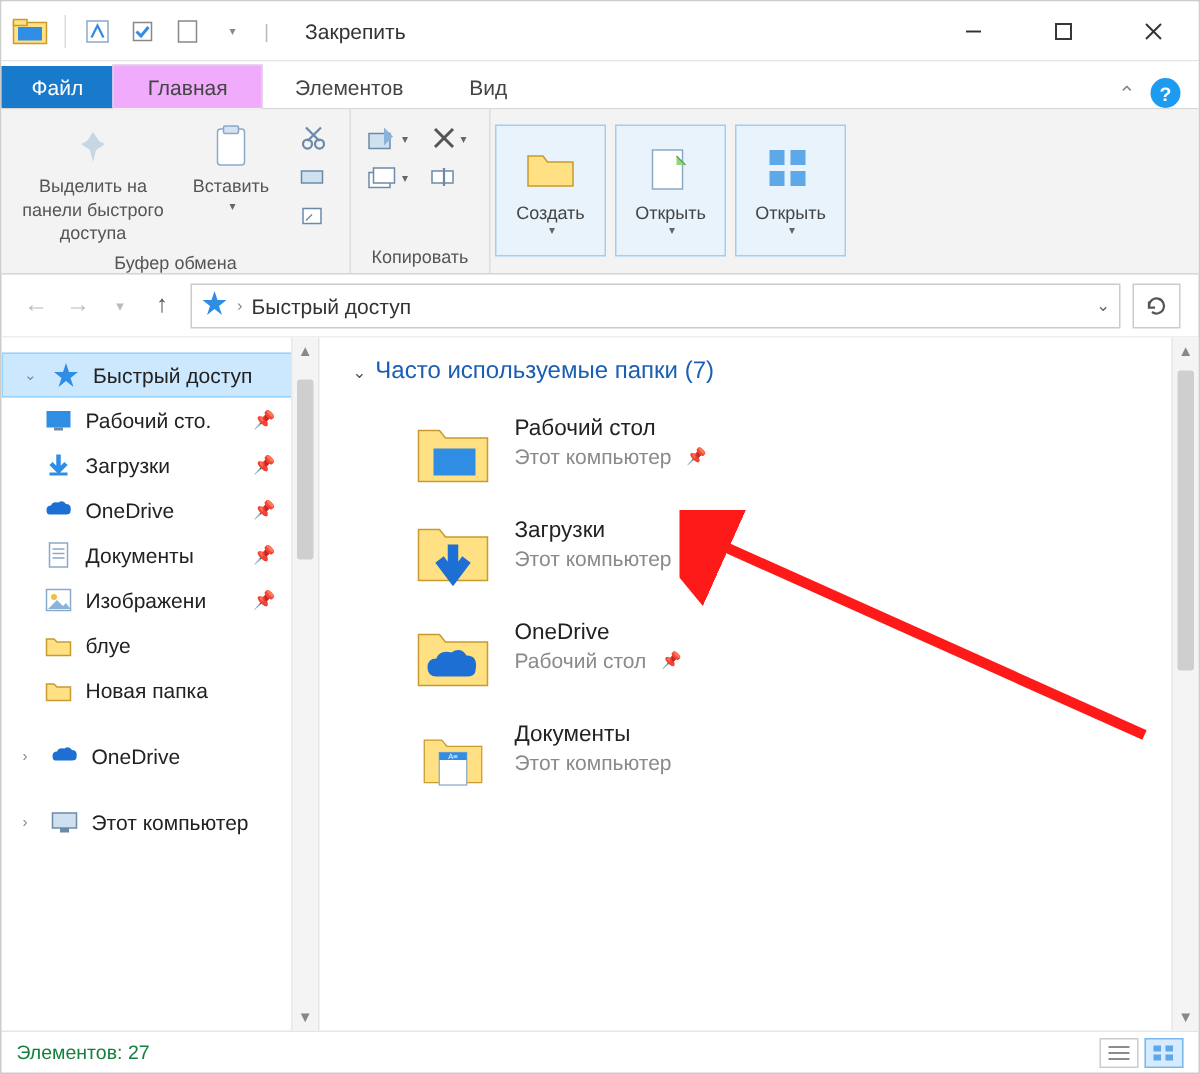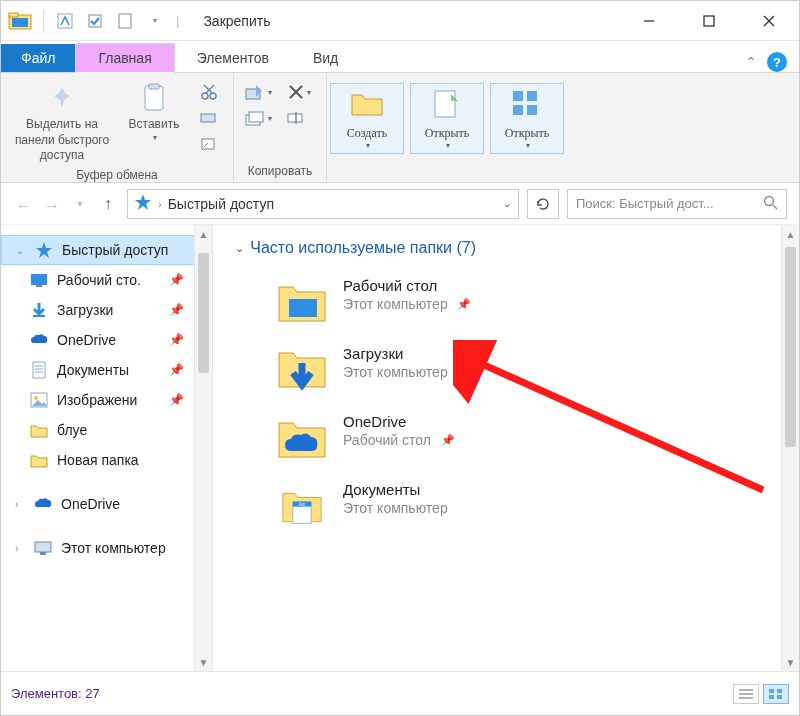--- a/index.html
+++ b/index.html
@@ -30,21 +30,21 @@
   .ribbon-group { border-right:1px solid #ddd; display:flex; flex-direction:column; padding:4px 6px 2px; }
   .ribbon-group .rg-body { flex:1; display:flex; align-items:flex-start; gap:2px; }
   .ribbon-group .rg-label { text-align:center; font-size:12px; color:#555; padding-bottom:2px;}
   .big-btn { display:flex; flex-direction:column; align-items:center; justify-content:flex-start; width:86px; padding:4px 2px; text-align:center; font-size:12px; color:#555; line-height:1.3; cursor:default;}
   .big-btn.narrow { width:70px;}
   .big-btn.wider { width:110px;}
   .big-btn .ic { width:34px; height:34px; margin-bottom:2px; display:flex; align-items:center; justify-content:center;}
   .small-col { display:flex; flex-direction:column; gap:4px; padding:4px 4px;}
   .small-btn { width:28px; height:22px; display:flex; align-items:center; justify-content:center;}
   .dropdown-caret { font-size:8px; color:#666; margin-left:2px;}
-  .btn-boxed { border:1px solid #a6cdf0; background:#e9f3fc; padding:4px 2px; display:flex; flex-direction:column; align-items:center; width:74px; height:71px; justify-content:center; font-size:12px; color:#444; margin:4px 3px 0;font-family:Liberation Serif, serif;}
+  .btn-boxed { border:1px solid #a6cdf0; background:#e9f3fc; padding:4px 2px; display:flex; flex-direction:column; align-items:center; width:74px; height:88px; justify-content:center; font-size:12px; color:#444; margin:4px 3px 0;}
   .btn-boxed .ic { width:36px; height:36px; margin-bottom:3px;}
   
   
   .nav-row { height:42px; display:flex; align-items:center; gap:8px; padding:6px 12px; border-bottom:1px solid #eee;}
   .nav-arrows { display:flex; align-items:center; gap:6px; color:#bbb; font-size:16px;}
   .nav-arrows .na { width:22px; text-align:center;}
   .nav-arrows .na.active { color:#555;}
   .address { flex:1; border:1px solid #ccc; height:30px; display:flex; align-items:center; padding:0 6px; gap:6px;}
   .address .star { color:#1d9bf0;}
   .address .crumb { font-size:14px; color:#333;}
@@ -80,21 +80,21 @@
   .group-header { padding:14px 0 10px 22px; font-size:16px; color:#1a5fb4; display:flex; align-items:center; gap:6px;}
   .group-header .chev { font-size:11px; color:#555;}
   .item-row { display:flex; align-items:flex-start; gap:14px; padding:10px 0 10px 62px;}
   .item-row .thumb { width:54px; height:48px; position:relative; display:flex; align-items:center; justify-content:center;}
   .item-row .meta { display:flex; flex-direction:column; gap:2px;}
   .item-row .name { font-size:15px; color:#222;}
   .item-row .sub { font-size:14px; color:#8a8a8a; display:flex; align-items:center; gap:10px;}
   .item-row .pin-small { color:#999; font-size:11px;}
   
   
-  .status { height:44px; border-top:1px solid #e5e5e5; display:flex; align-items:center; padding:0 10px; font-size:13px; color:#4c1d95; justify-content:space-between;}
+  .status { height:28px; border-top:1px solid #e5e5e5; display:flex; align-items:center; padding:0 10px; font-size:13px; color:#15803d; justify-content:space-between;}
   .status .view-btns { display:flex; gap:4px;}
   .view-btn { width:26px; height:20px; border:1px solid #ccc; display:flex; align-items:center; justify-content:center;}
   .view-btn.active { background:#d6ebff; border-color:#7cb8ea;}
 
   
   .red-arrow { position:absolute; pointer-events:none; }
 </style>
 </head>
 <body>
 
@@ -295,27 +295,20 @@
       <div class="end">
         <span style="font-size:11px;">⌄</span>
       </div>
     </div>
     <div class="refresh-btn">
       <svg width="16" height="16" viewBox="0 0 16 16">
           <path d="M3 8 A5 5 0 1 1 5 12" fill="none" stroke="#555" stroke-width="1.5"></path>
           <path d="M3 5 L3 9 L7 9" fill="none" stroke="#555" stroke-width="1.5"></path>
         </svg>
     </div>
-    <div class="search">
-      <span style="flex:1; overflow:hidden; text-overflow:ellipsis; white-space:nowrap;">Поиск: Быстрый дост...</span>
-      <span><svg width="15" height="15" viewBox="0 0 15 15">
-            <circle cx="6" cy="6" r="4.5" fill="none" stroke="#888" stroke-width="1.3"></circle>
-            <line x1="10" y1="10" x2="14" y2="14" stroke="#888" stroke-width="1.3"></line>
-          </svg></span>
-    </div>
   </div>
 
   <div class="body">
     <div class="sidebar">
       <div class="sb-item top selected">
         <span class="sb-chevron">⌄</span>
         <span class="ic">
             <svg width="18" height="18" viewBox="0 0 18 18">
               <path d="M9 1 L11 7 L17 7 L12 11 L14 17 L9 13 L4 17 L6 11 L1 7 L7 7 Z" fill="#2f8de4"></path>
             </svg>

